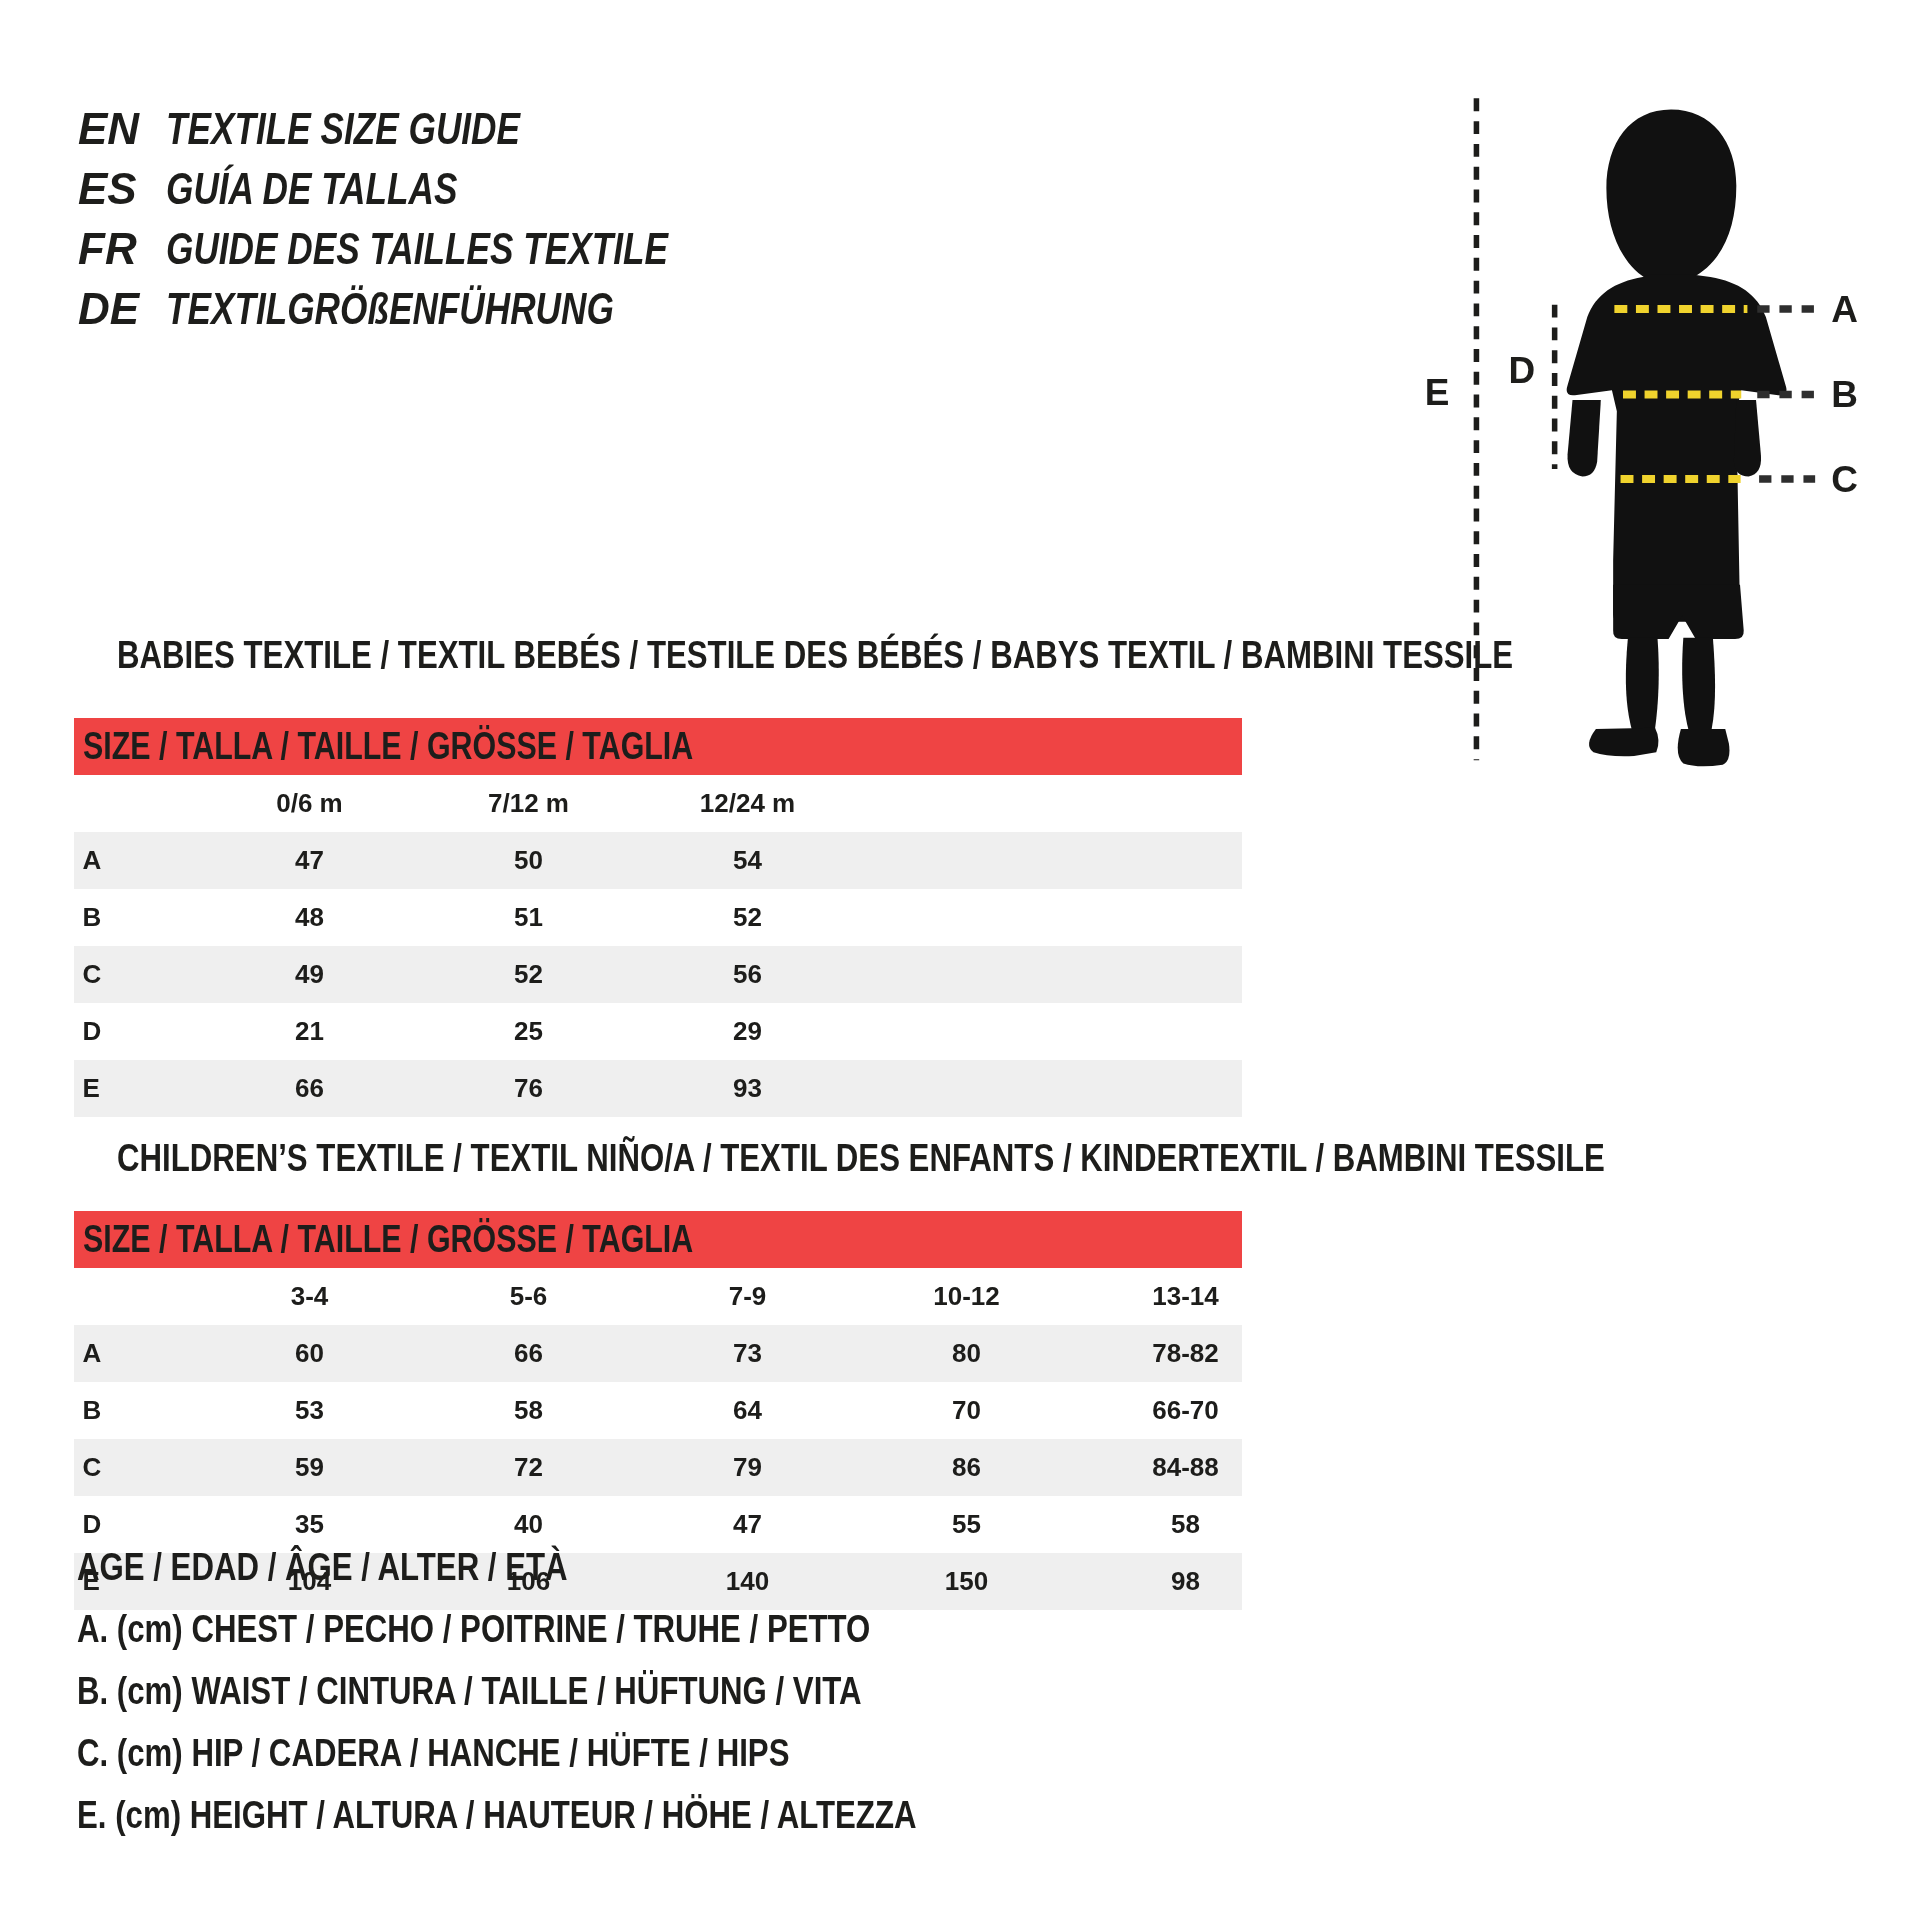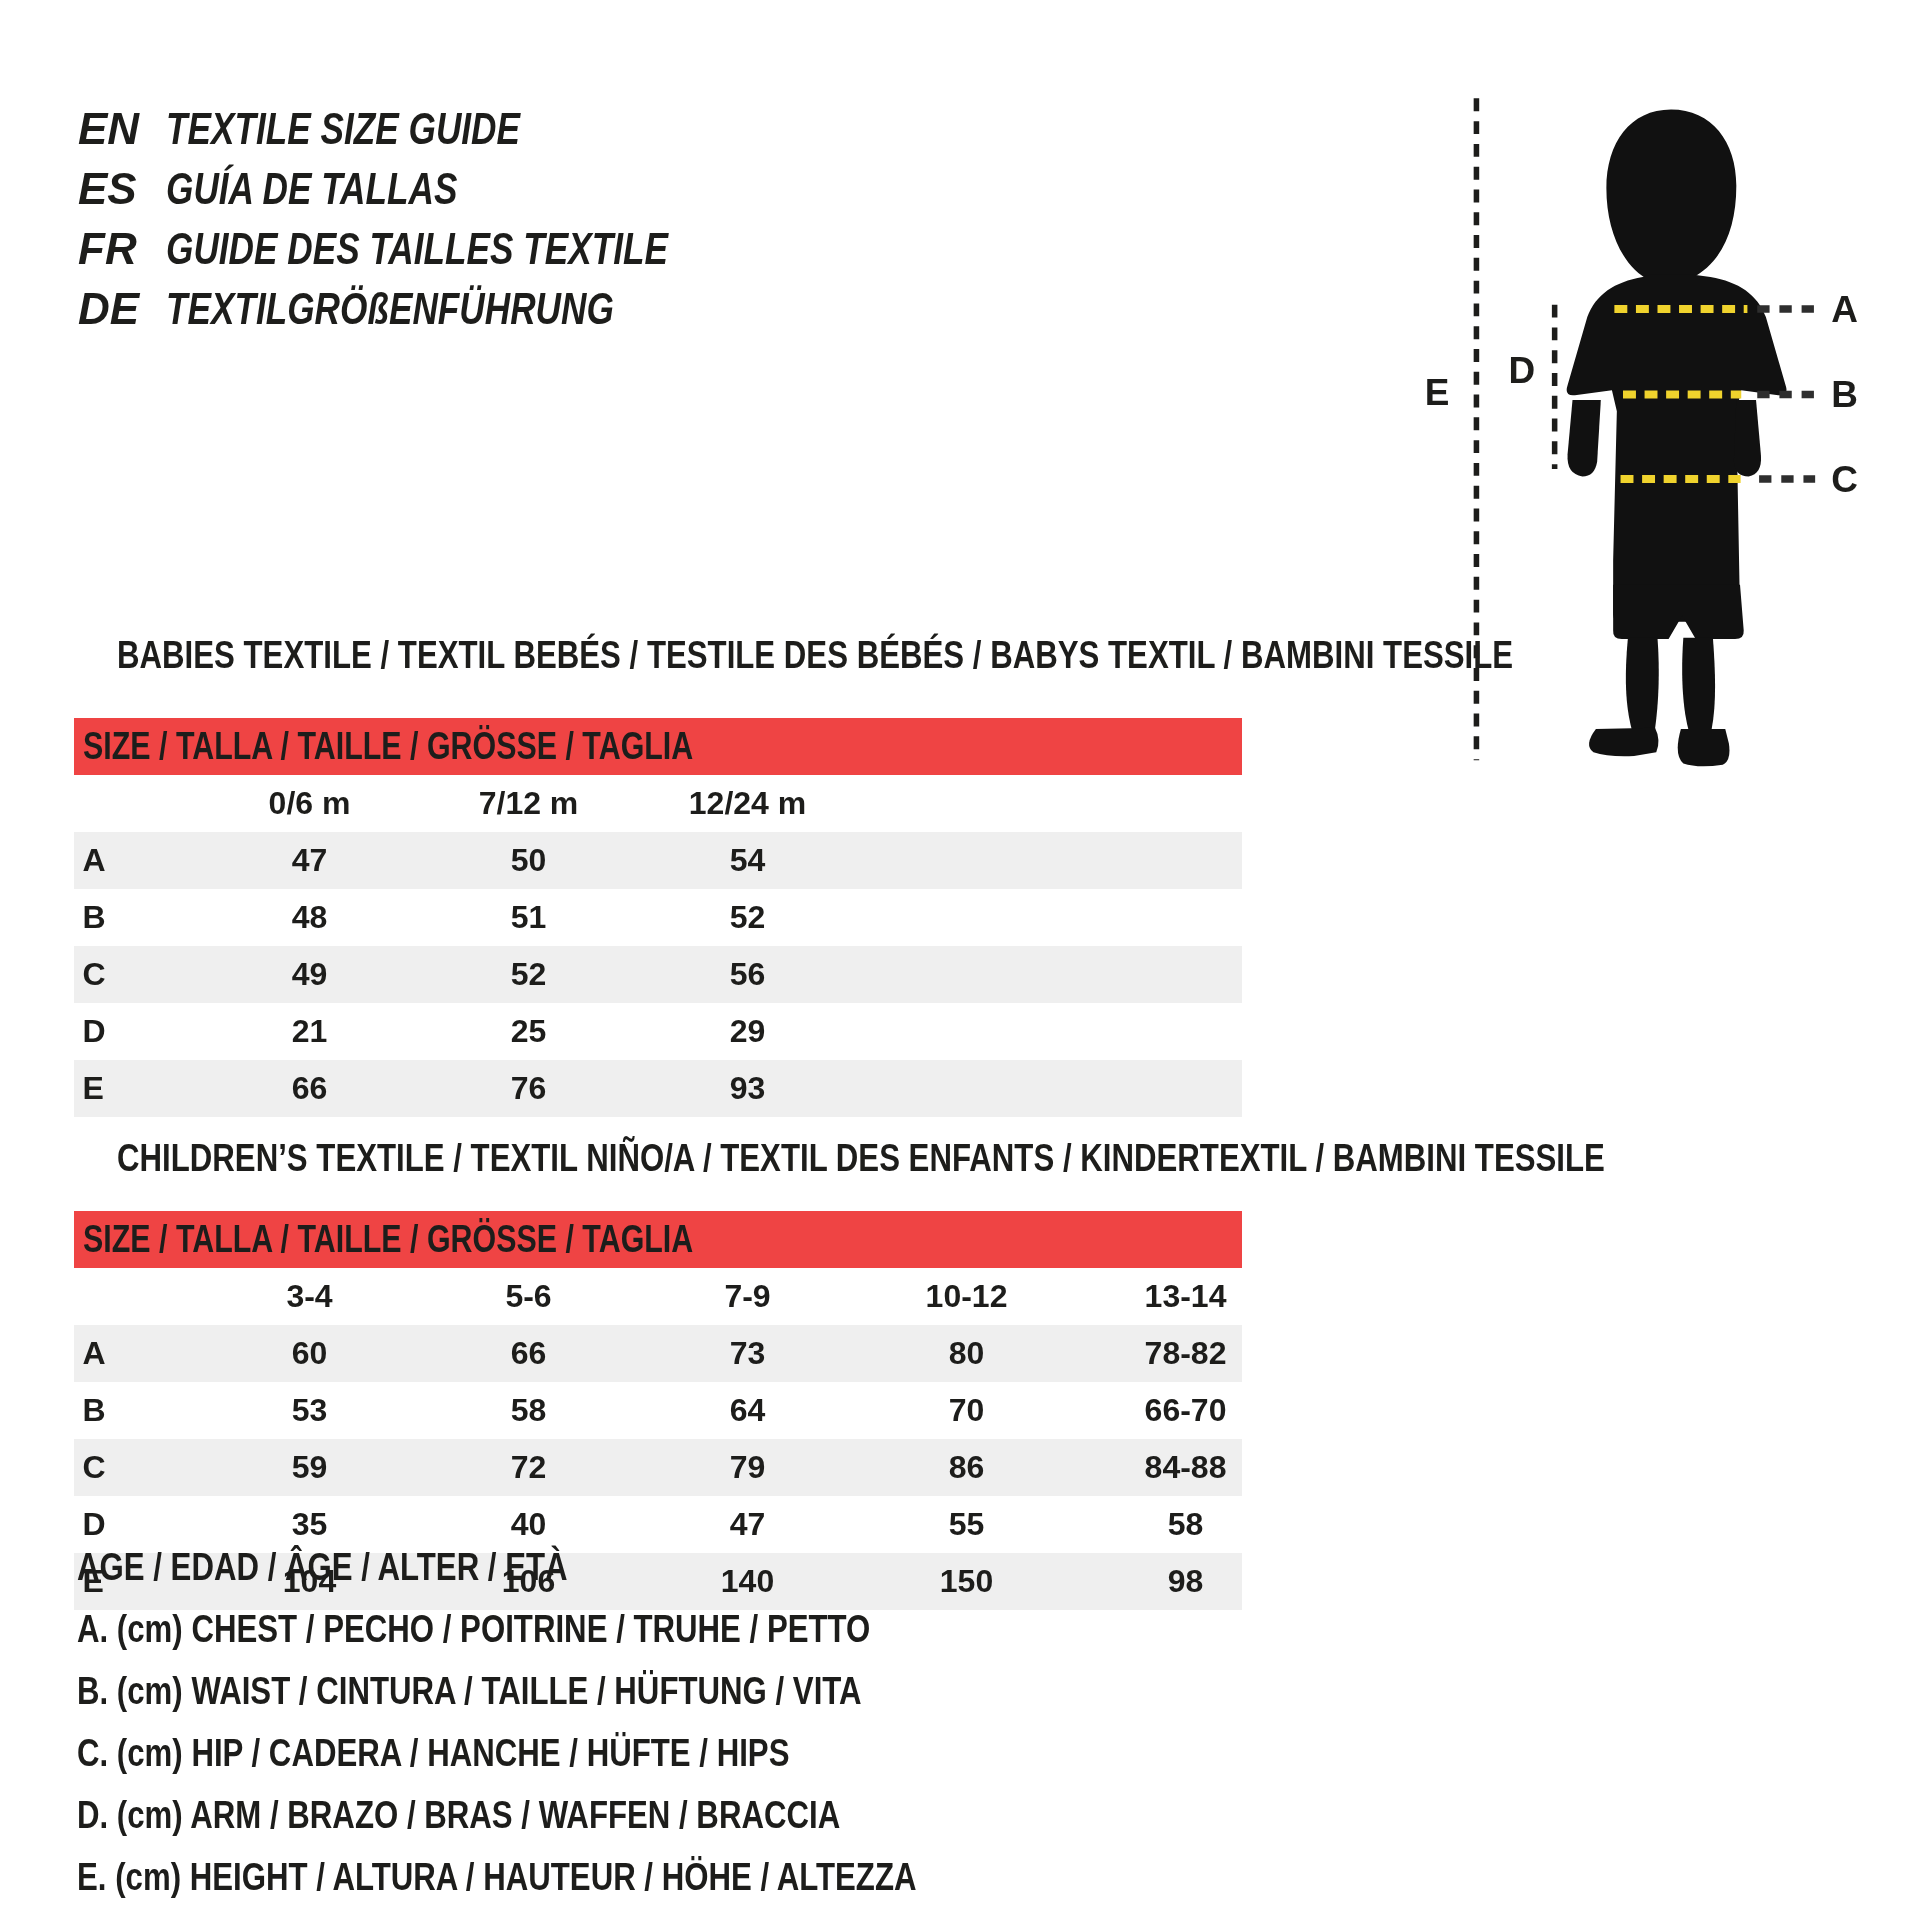--- a/index.html
+++ b/index.html
@@ -20,21 +20,21 @@
   #babies-heading{top:633px;}
   #children-heading{top:1136px;}
 
   
   .size-table{position:absolute;left:74px;width:1168px;}
   #babies-table{top:718px;}
   #children-table{top:1211px;}
   .size-bar{height:57px;background:#ef4444;display:flex;align-items:center;padding-left:8.6px;box-sizing:border-box;font-size:38px;}
   .t-row{height:57px;display:grid;grid-template-columns:126px 219px 219px 219px 219px 219px;align-items:stretch;}
   .t-row.shade{background:#efefef;}
-  .cell{display:flex;align-items:center;justify-content:center;font-size:32px;}
+  .cell{display:flex;align-items:center;justify-content:center;font-size:26px;}
   .cell.letter{justify-content:flex-start;padding-left:8.6px;}
 
   
   .legend{position:absolute;left:77px;top:1527px;}
   .legend-line{height:62px;display:flex;align-items:flex-end;font-size:39px;}
 
   
   #figure{position:absolute;left:1405px;top:55px;width:521px;height:721px;}
   #figure text{font-family:"Liberation Sans",sans-serif;font-weight:700;font-size:60px;fill:#1d1d1b;}
 </style>
@@ -203,19 +203,16 @@
   <div class="legend-line">
       <span class="cond">A. (cm) CHEST / PECHO / POITRINE / TRUHE / PETTO</span>
     </div>
   <div class="legend-line">
       <span class="cond">B. (cm) WAIST / CINTURA / TAILLE / HÜFTUNG / VITA</span>
     </div>
   <div class="legend-line">
       <span class="cond">C. (cm) HIP / CADERA / HANCHE / HÜFTE / HIPS</span>
     </div>
   <div class="legend-line">
-      <span class="cond">D. (cm) ARM / BRAZO / BRAS / WAFFEN / BRACCIA</span>
-    </div>
-  <div class="legend-line">
       <span class="cond">E. (cm) HEIGHT / ALTURA / HAUTEUR / HÖHE / ALTEZZA</span>
     </div>
 </div>
 
 
 </body></html>

